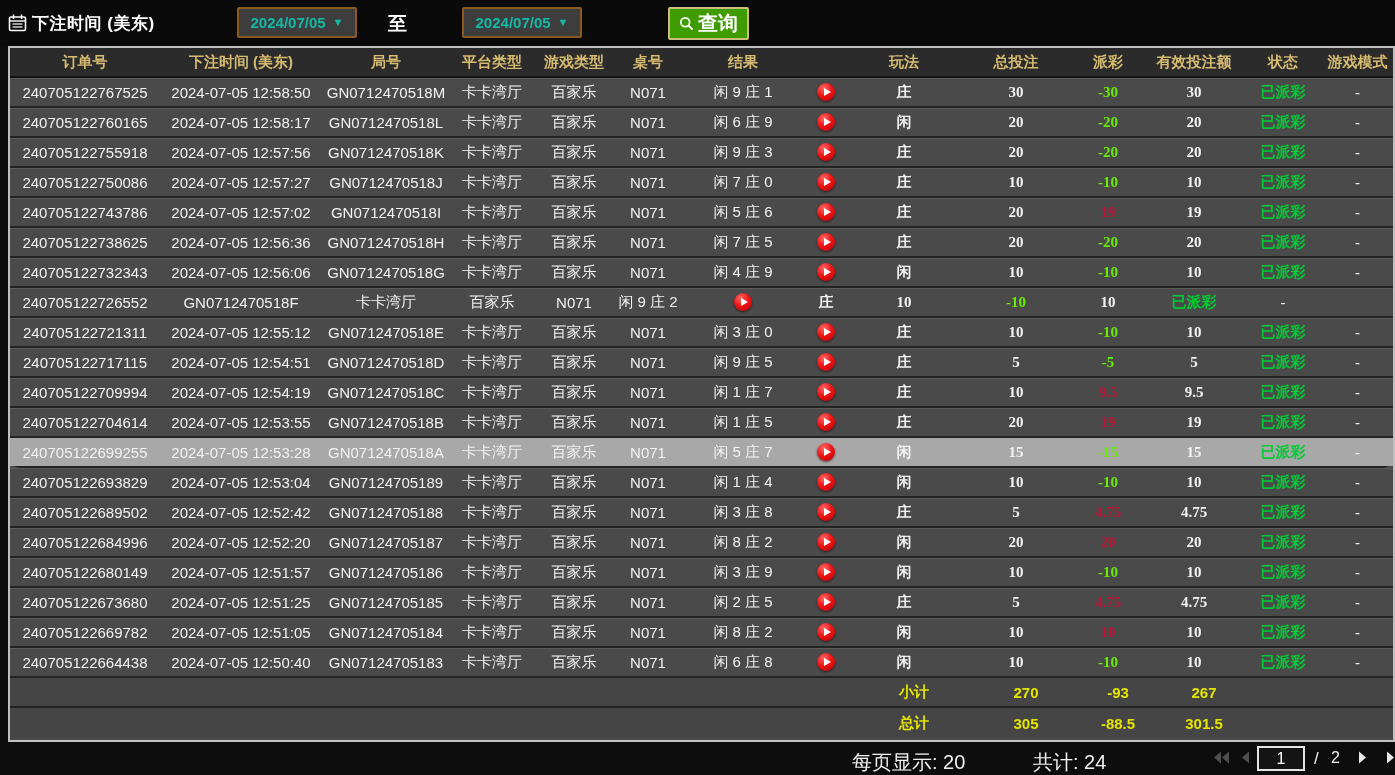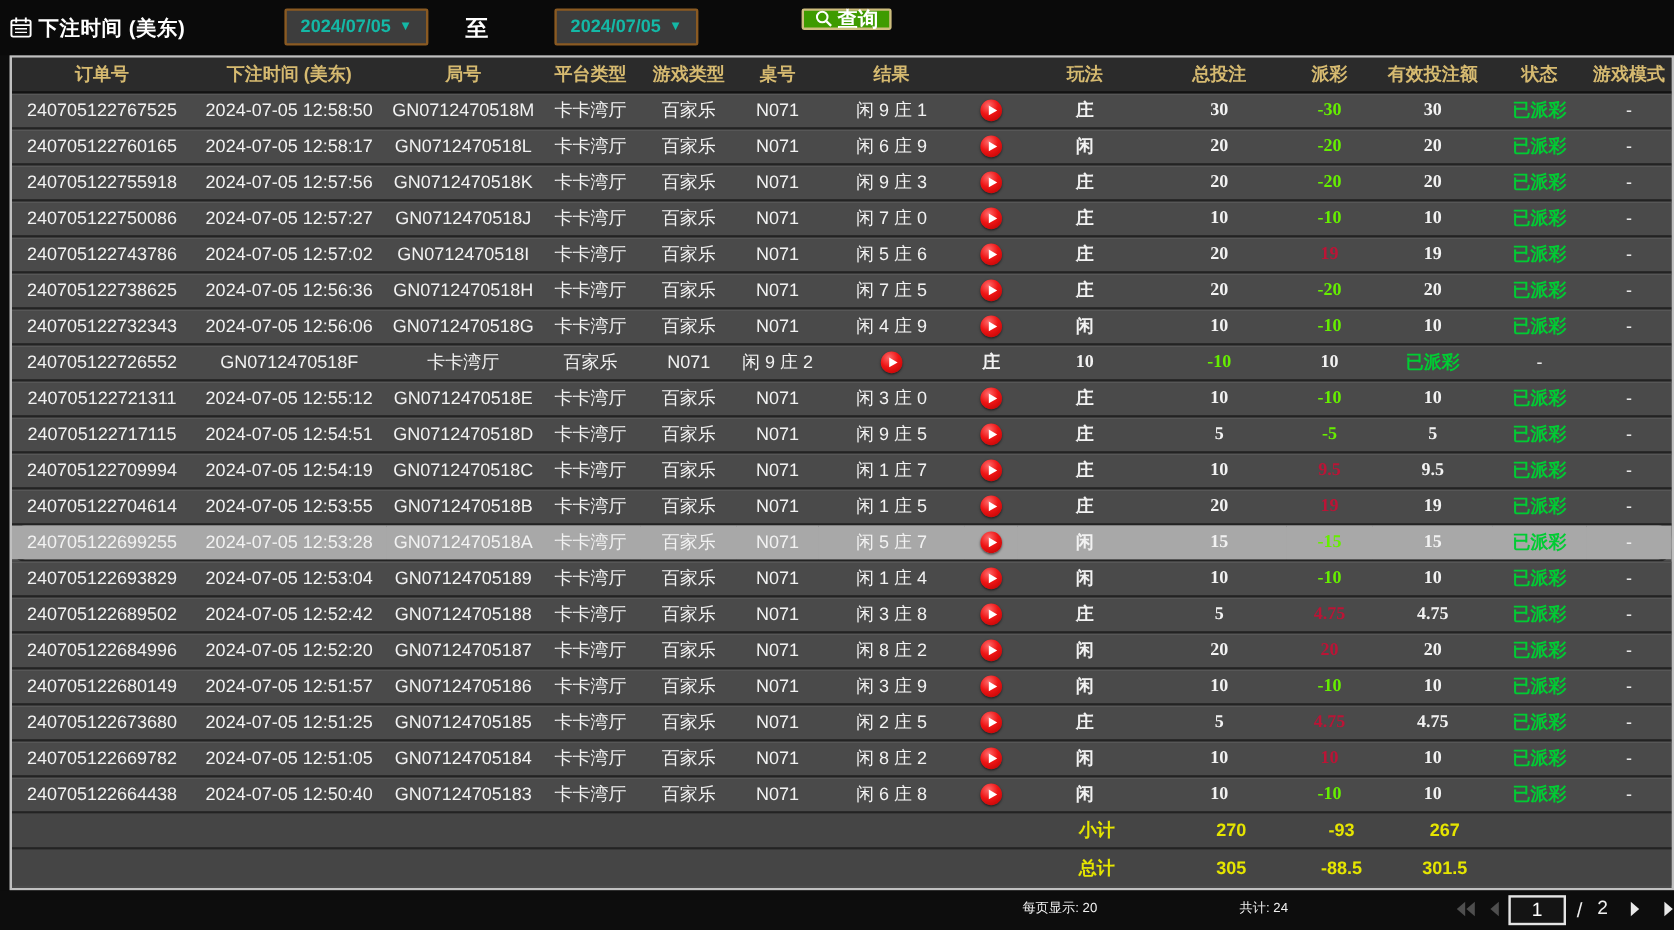--- a/index.html
+++ b/index.html
@@ -18,23 +18,23 @@
   .date-input {
     position:absolute; top:7px; width:120px; height:31px;
     background:#3d3d3d; border:2px solid var(--date-border);
     display:flex; align-items:center; justify-content:center; gap:7px;
     color:#14b8a6; font-weight:bold; font-size:15px; border-radius:2px; cursor:pointer;
   }
   .date-from { left:237px; } .date-to { left:462px; }
   .caret { font-size:11px; line-height:1; }
   .to-label { position:absolute; left:388px; top:11px; font-size:19px; font-weight:bold; }
   .query-btn {
-    position:absolute; left:668px; top:7px; height:18px; padding:0 9px;
+    position:absolute; left:668px; top:7px; height:33px; padding:0 9px;
     background:var(--btn-green); border:2px solid var(--btn-border); border-radius:2px;
-    color:#fff; font-size:17px; font-weight:bold;
+    color:#fff; font-size:20px; font-weight:bold;
     display:flex; align-items:center; gap:3px; cursor:pointer;
     font-family:"Liberation Sans","DejaVu Sans",sans-serif;
   }
   
   :root { --cols: 150px 162px 128px 84px 80px 68px 122px 44px 112px 112px 72px 100px 78px 1fr; }
   .table-wrap {
     position:absolute; top:46px; left:8px; right:0; bottom:33px;
     border:2px solid var(--table-border);
     background:var(--row-bg); overflow:hidden; z-index:2;
   }
@@ -63,21 +63,21 @@
     background:radial-gradient(circle at 38% 28%, #ff6a6a 0%, #ee1515 45%, #b50000 100%);
     display:inline-flex; align-items:center; justify-content:center;
     box-shadow:0 1px 2px rgba(0,0,0,.6); cursor:pointer;
   }
   .play-icon::after { content:""; border-left:7px solid #fff; border-top:4px solid transparent; border-bottom:4px solid transparent; margin-left:2px; }
   .total-row { background:#454545;padding-left:10px; }
   .total-row .cell { color:var(--totals-yellow); font-weight:bold; }
   .span8 { grid-column:1 / 9; } .span-last { grid-column:13 / 15; }
   
   .footer { position:absolute; left:0; bottom:0; width:100%; height:33px; background:#0d0d0d; z-index:3; }
-  .f-text { position:absolute; top:7px; font-size:11px; color:#f0f0f0; }
+  .f-text { position:absolute; top:7px; font-size:20px; color:#f0f0f0; }
   .pg-icon { position:absolute; top:8px; display:inline-flex; cursor:pointer; }
   .pg-icon.disabled { color:#4e4e4e; } .pg-icon.enabled { color:#e9e9e9; }
   .page-input {
     position:absolute; left:1257px; top:4px; width:48px; height:25px;
     background:#141414; border:2px solid #e4e4e4; color:#fff;
     font-size:16px; text-align:center; font-family:"Liberation Sans","DejaVu Sans",sans-serif;
   }
   
   .watermark { position:absolute; left:0; bottom:-14px; width:330px; height:46px; opacity:.10; z-index:1; display:flex; gap:8px; align-items:center; }
   .wm-bead {

